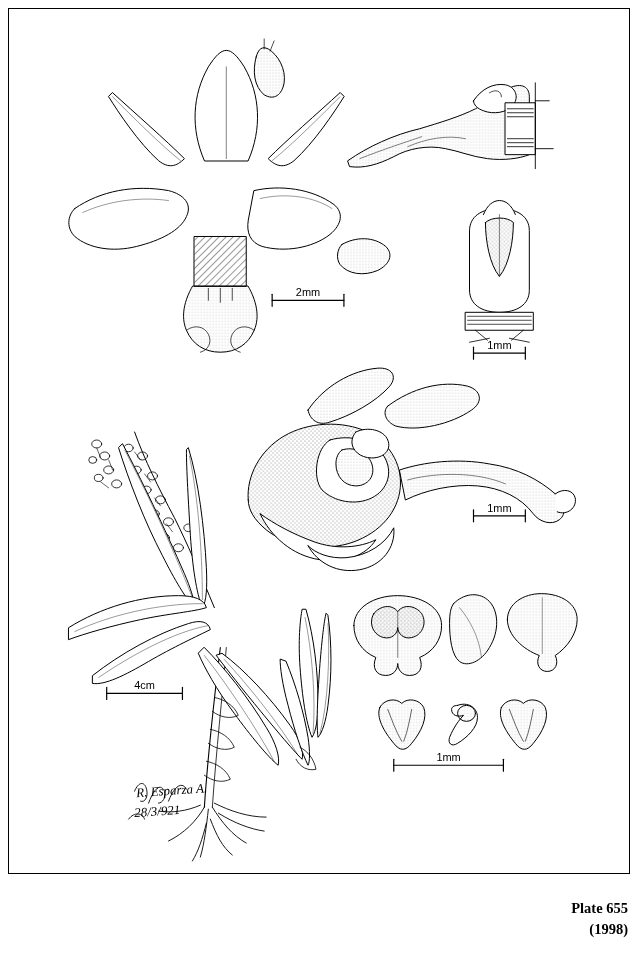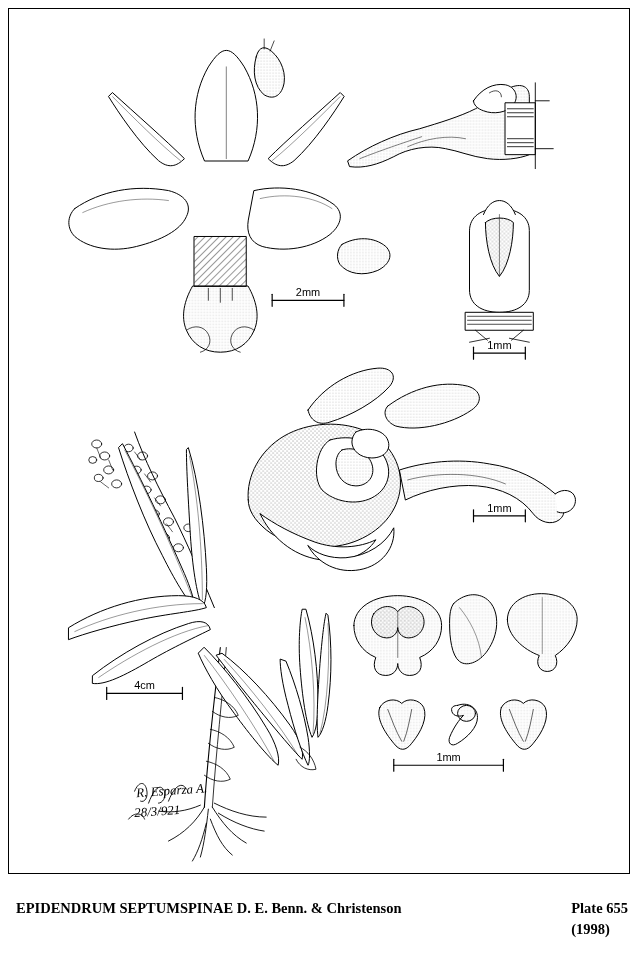--- a/index.html
+++ b/index.html
@@ -55,20 +55,21 @@
     line-height: 21px;
     white-space: nowrap;
   }
   .caption-right {
     position: absolute;
     right: 4px;
     top: 0;
     font-size: 14.5px;
     font-weight: bold;
     line-height: 21px;
+    text-align: right;
   }
   .sp-name { font-style: normal; }
   .scalebar-label {
     font-family: "Liberation Sans", sans-serif;
     font-size: 11px;
   }
   .hand {
     font-family: "Liberation Serif", serif;
     font-style: italic;
     font-size: 13px;
@@ -379,21 +380,20 @@
       <text x="441" y="754" text-anchor="middle" class="scalebar-label">1mm</text>
 
       <text x="128" y="790" class="hand" transform="rotate(-4 128 790)">R. Esparza A.</text>
       <text x="126" y="810" class="hand" transform="rotate(-4 126 810)">28/3/921</text>
     </svg>
 
   </div>
 
   <div class="caption">
     <div class="caption-left">
-      <div class="sp-name">EPIDENDRUM SEPTUMSPINAE D. E. Benn. &amp; Christenson</div>
     </div>
     <div class="caption-right">
       <div>Plate 655</div>
       <div>(1998)</div>
     </div>
   </div>
 
 </div>
 
 </body></html>

